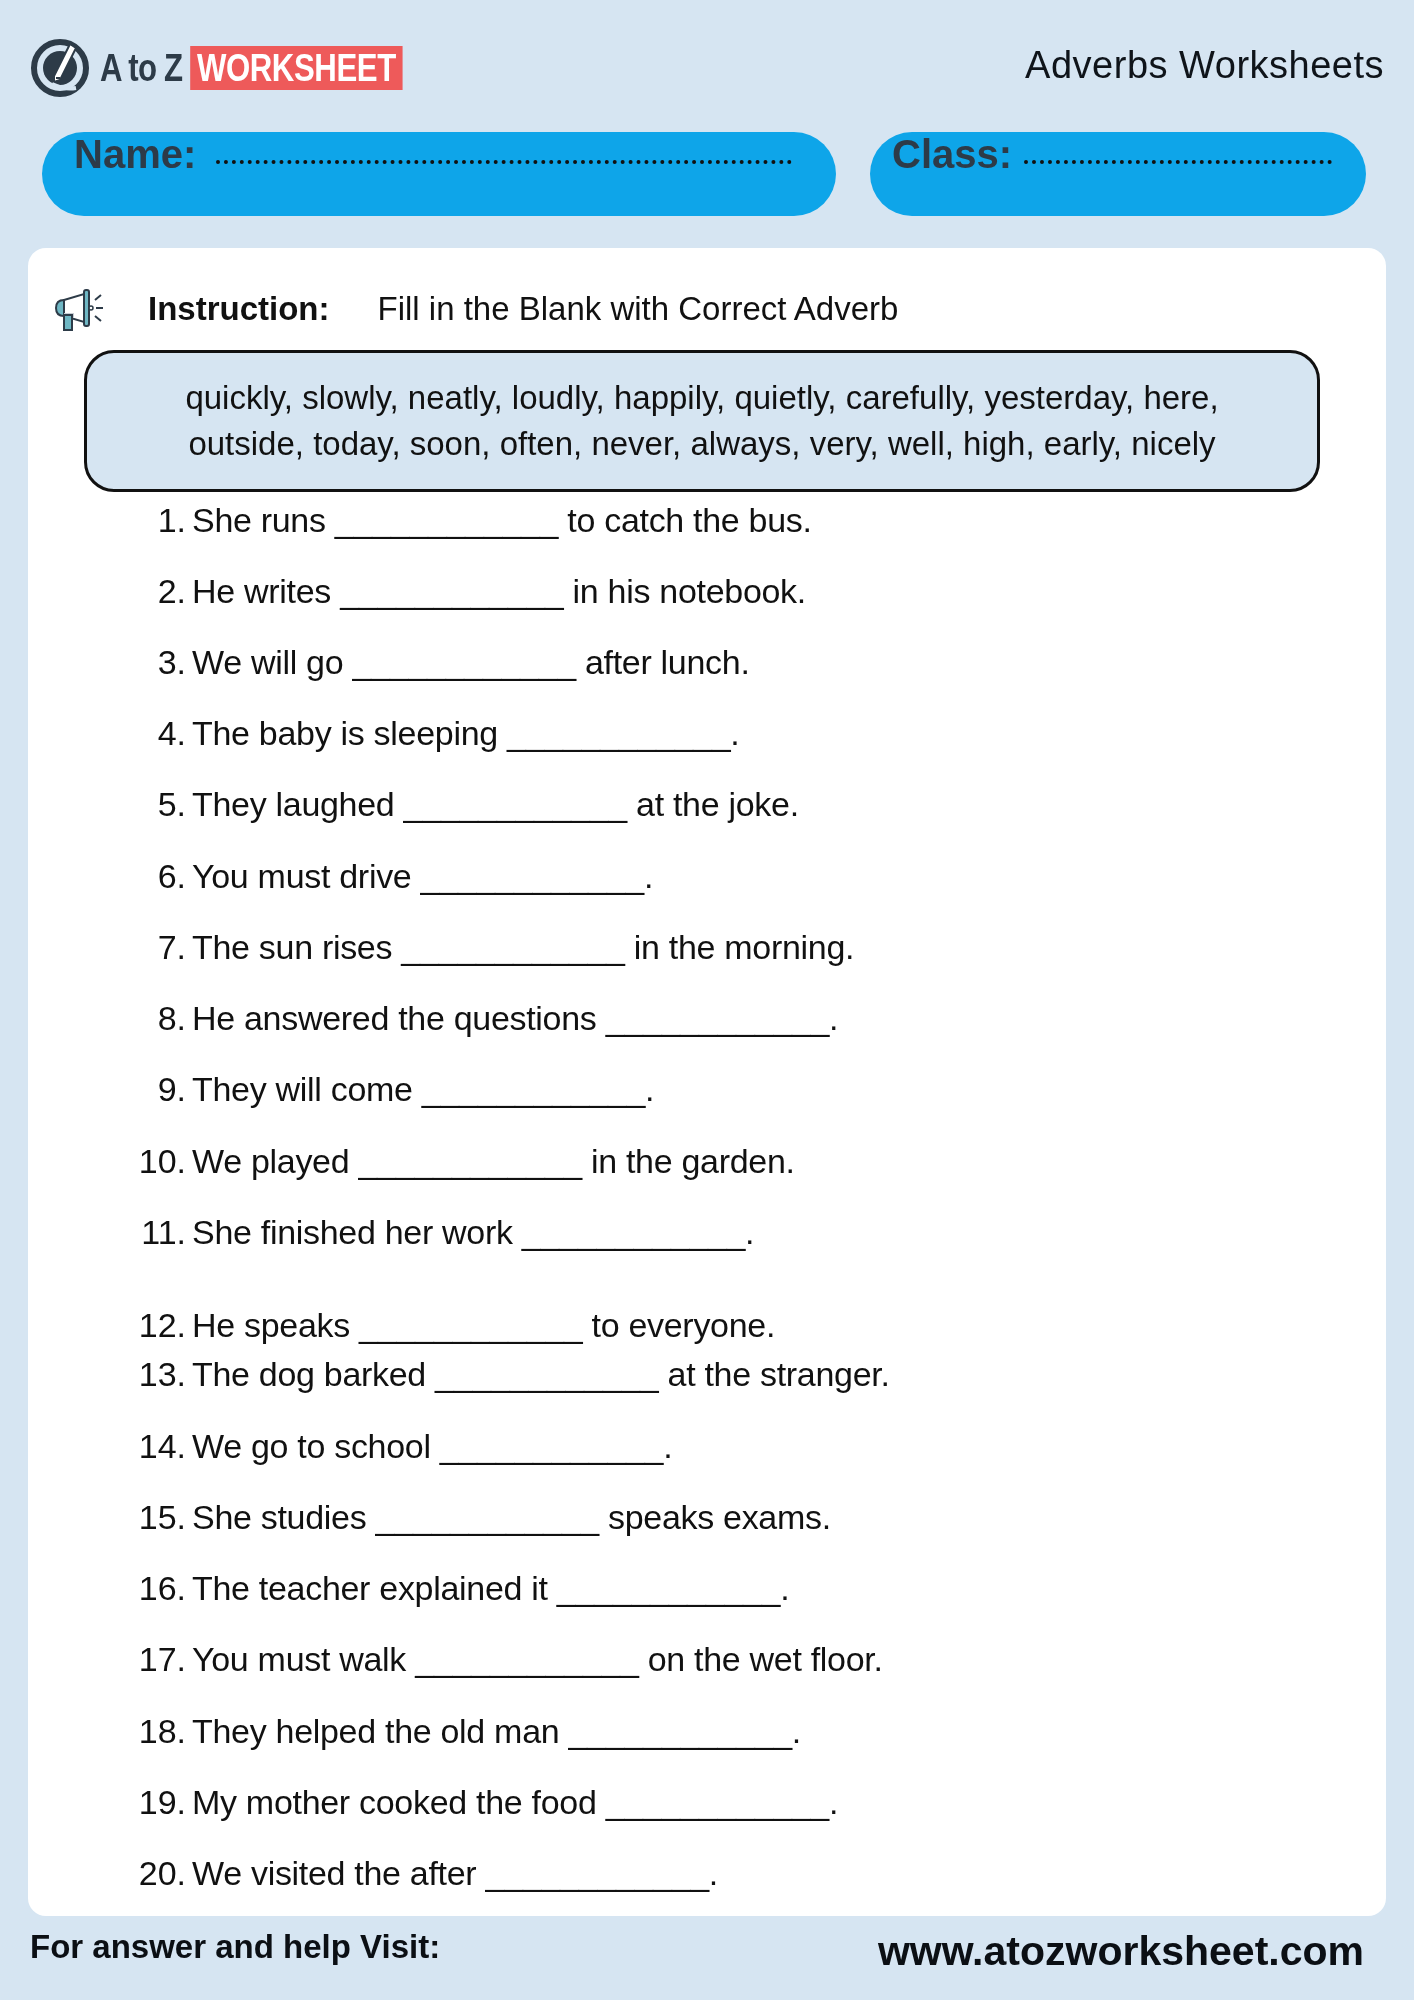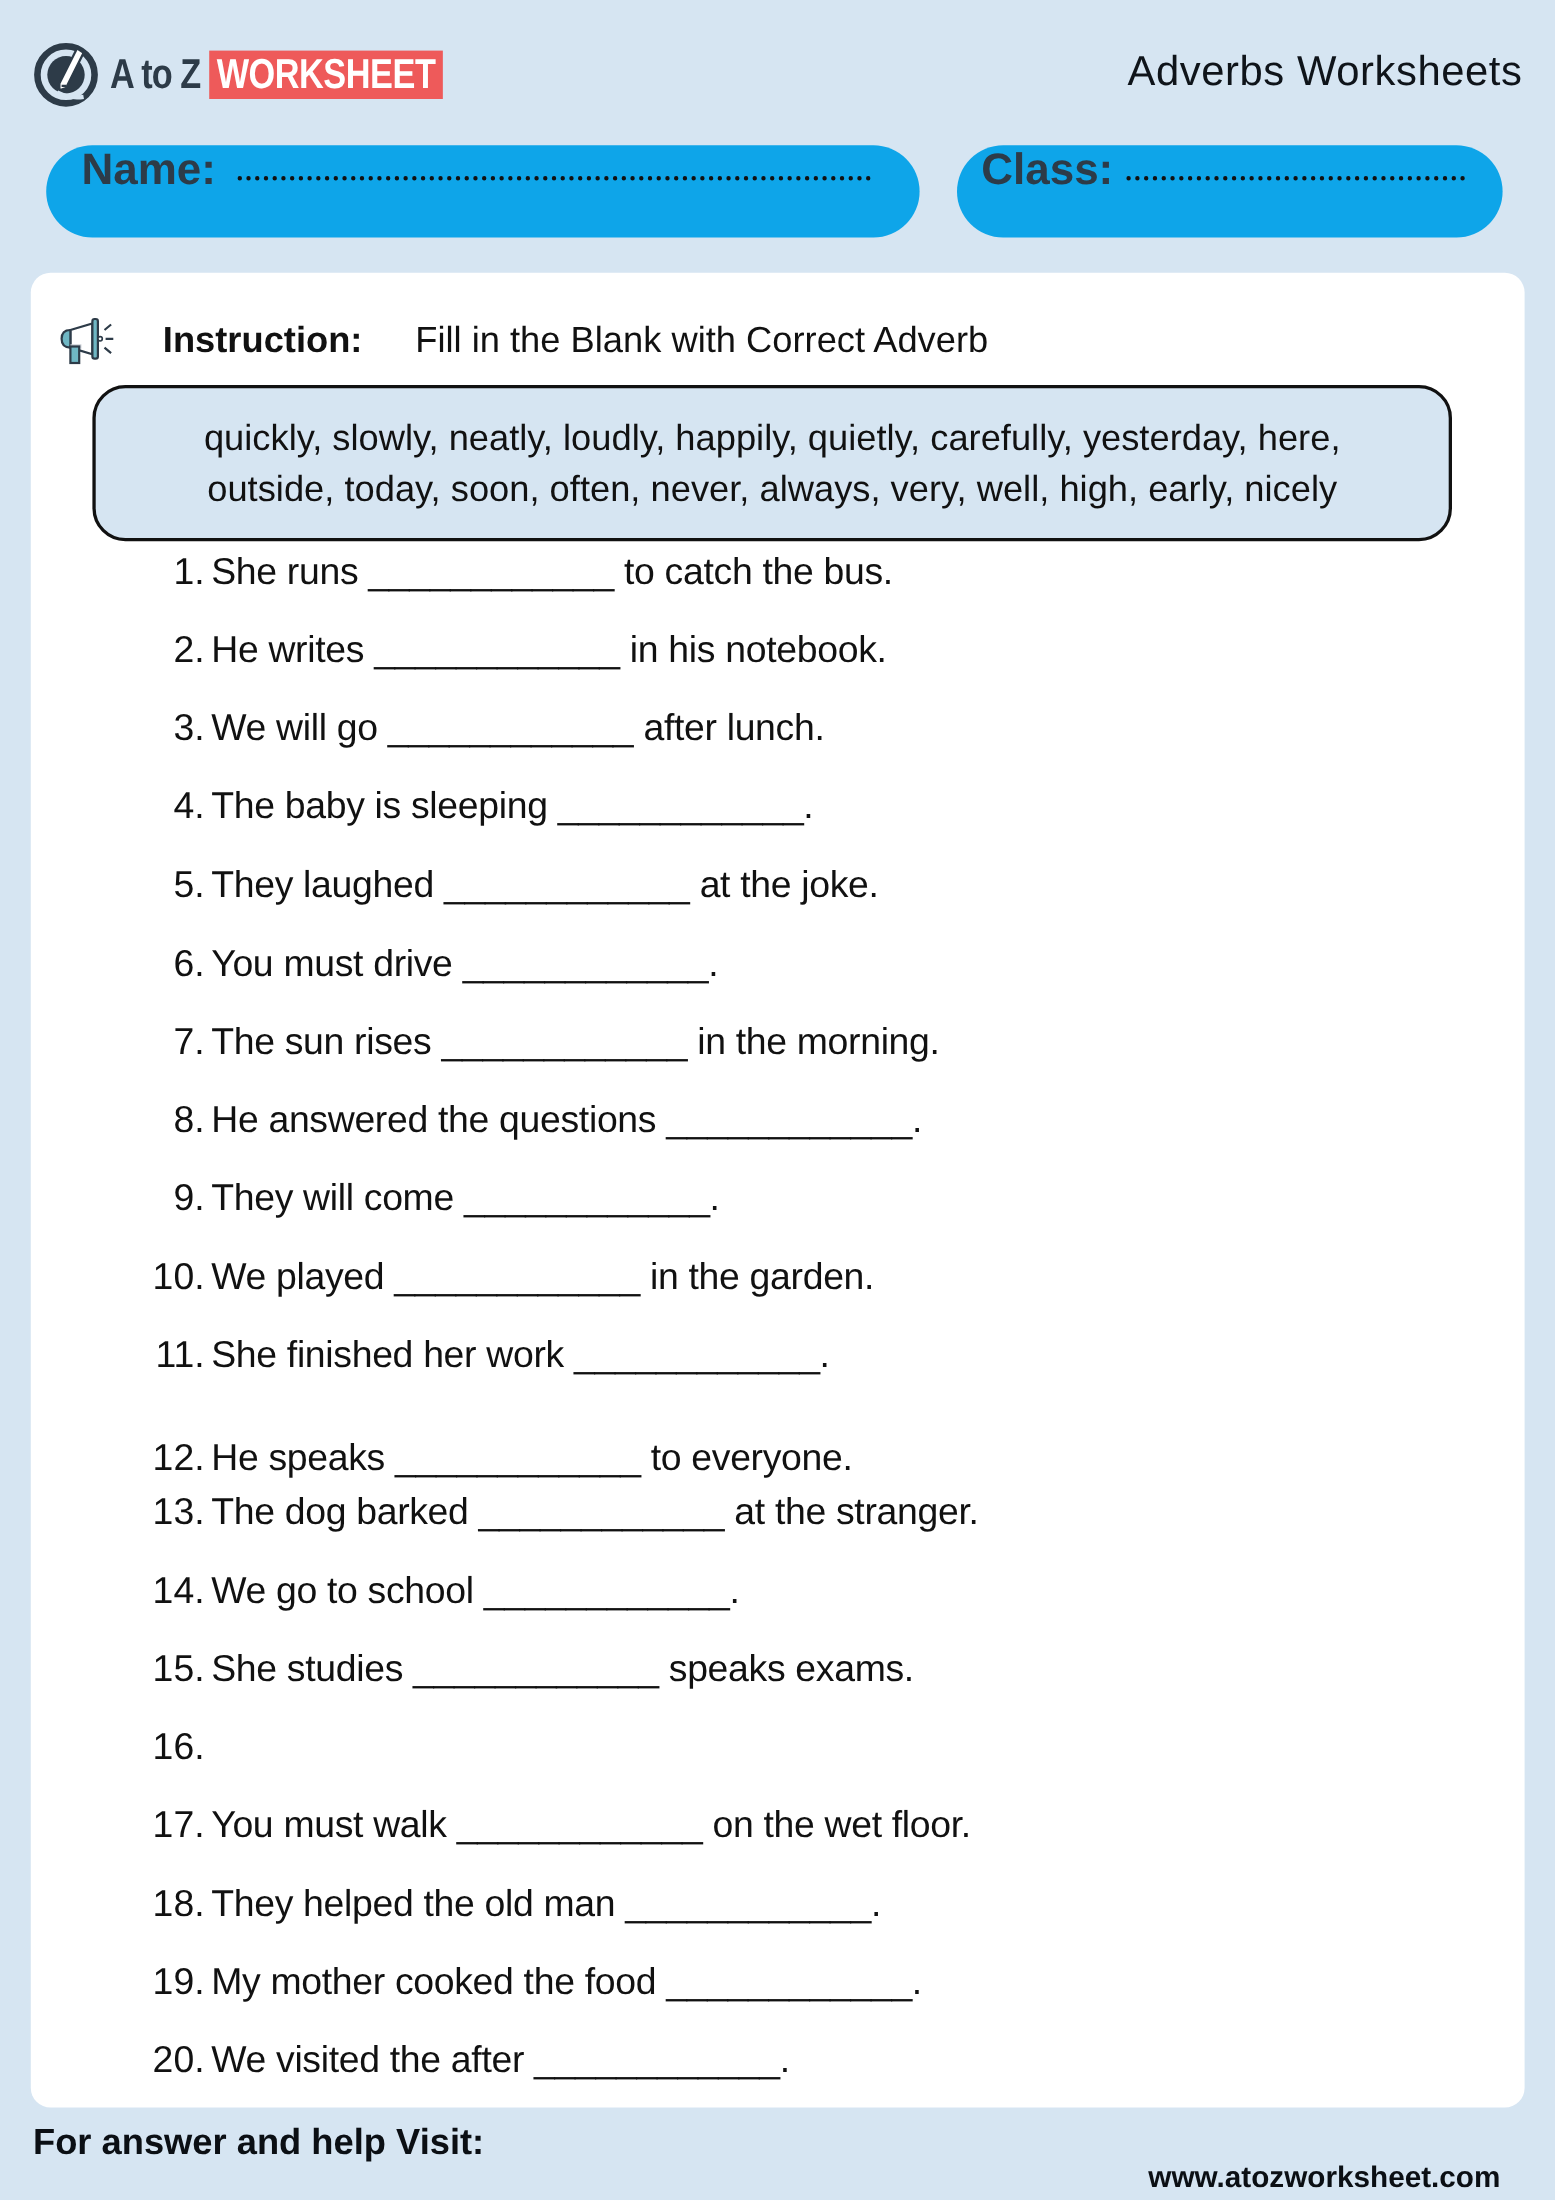--- a/index.html
+++ b/index.html
@@ -32,21 +32,21 @@
   .instr-text { color: #111; }
 
   .word-bank { position: absolute; left: 56px; top: 102px; width: 1236px; height: 142px; background: #d6e5f2; border: 3px solid #111; border-radius: 30px; box-sizing: border-box; display: flex; flex-direction: column; align-items: center; justify-content: center; font-size: 33px; line-height: 46px; color: #111; }
 
   .questions { position: absolute; left: 0; top: 237px; width: 100%; list-style: none; margin: 0; padding: 0; }
   .q { position: absolute; left: 0; height: 71px; display: flex; align-items: center; font-size: 34px; color: #111; font-family: "Liberation Sans Narrow", "Liberation Sans", sans-serif; white-space: nowrap; }
   .q-num { width: 164px; text-align: right; padding-right: 6px; box-sizing: border-box; }
   .q-text { letter-spacing: -0.3px; }
 
   .footer-left { position: absolute; left: 30px; top: 1928px; font-size: 33px; font-weight: 700; color: #0b0f14; }
-  .footer-right { position: absolute; right: 50px; top: 1928px; font-size: 27px; font-weight: 700; color: #0b0f14; margin-top: 36px; }
+  .footer-right { position: absolute; right: 50px; top: 1928px; font-size: 41px; font-weight: 700; color: #0b0f14; }
 </style>
 </head>
 <body>
 
 <div class="logo">
   <svg class="logo-mark" viewBox="0 0 60 60">
     <circle cx="30" cy="30" r="26" fill="none" stroke="#2d3b48" stroke-width="6"></circle>
     <circle cx="30" cy="30" r="17" fill="#2d3b48"></circle>
     <path d="M40 6 L46 10 L30 42 L24 44 L24 38 Z" fill="#ffffff" stroke="#2d3b48" stroke-width="2"></path>
     <path d="M26 40 L30 40" stroke="#2d3b48" stroke-width="2"></path>
@@ -145,20 +145,21 @@
     <li class="q" style="top:926px">
         <span class="q-num">14.</span>
         <span class="q-text">We go to school ____________.</span>
       </li>
     <li class="q" style="top:997px">
         <span class="q-num">15.</span>
         <span class="q-text">She studies ____________ speaks exams.</span>
       </li>
     <li class="q" style="top:1068px">
         <span class="q-num">16.</span>
+        <span class="q-text">The teacher explained it ____________.</span>
       </li>
     <li class="q" style="top:1139px">
         <span class="q-num">17.</span>
         <span class="q-text">You must walk ____________ on the wet floor.</span>
       </li>
     <li class="q" style="top:1211px">
         <span class="q-num">18.</span>
         <span class="q-text">They helped the old man ____________.</span>
       </li>
     <li class="q" style="top:1282px">

